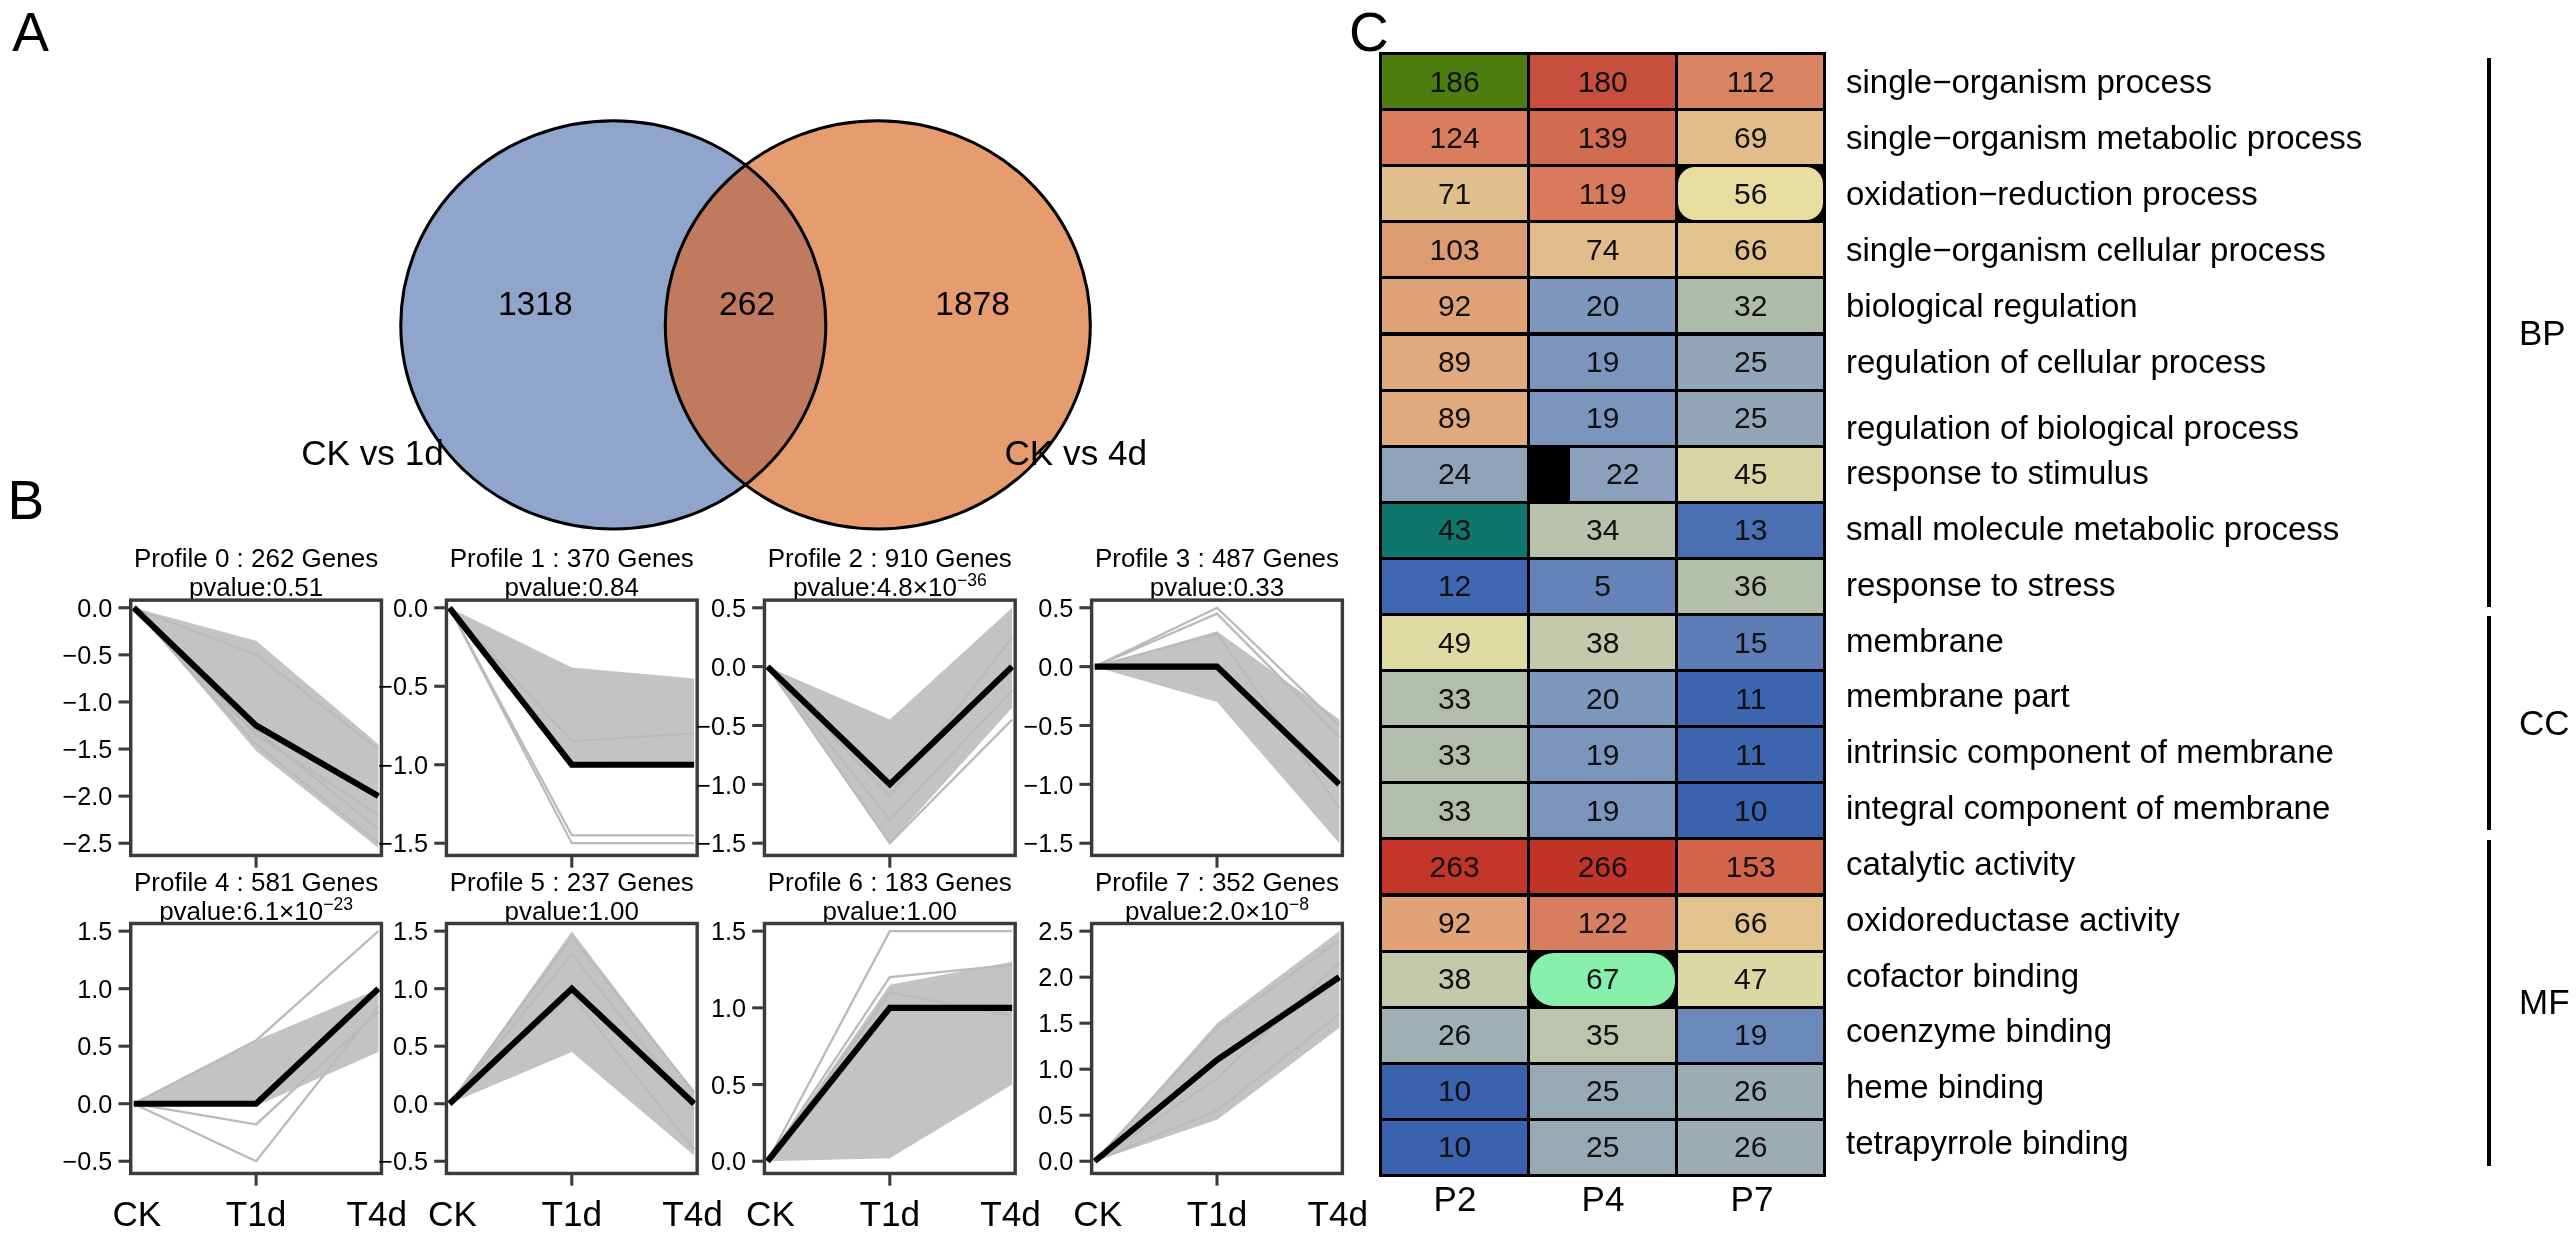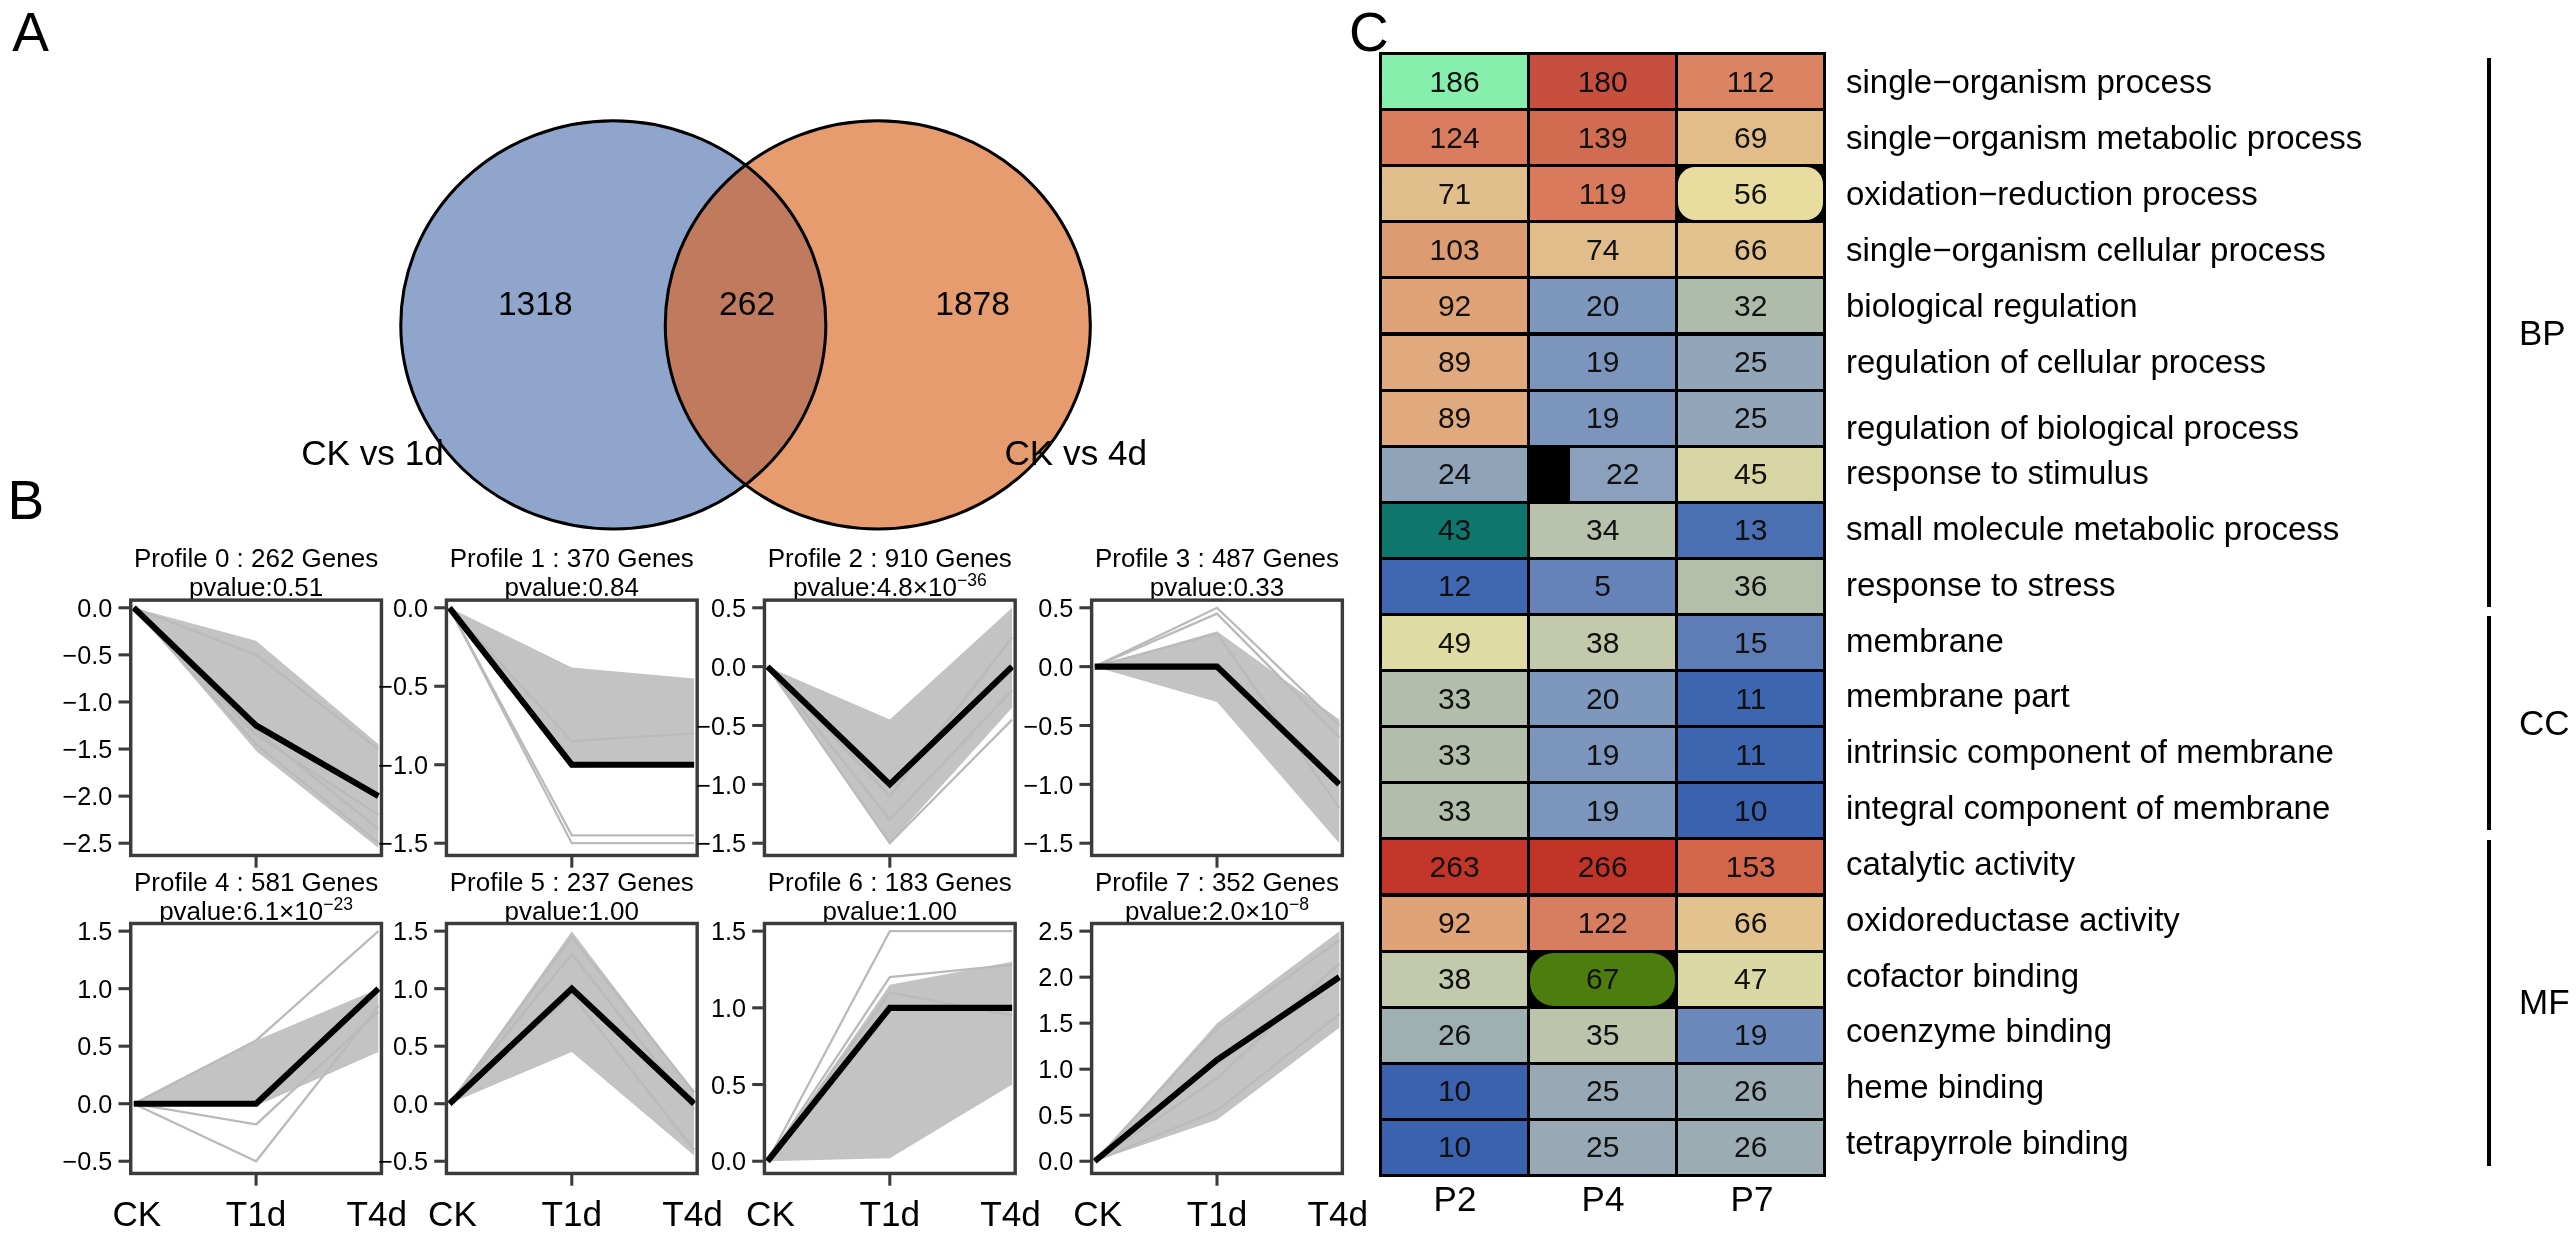--- a/index.html
+++ b/index.html
@@ -285,21 +285,21 @@
         <text x="1404" y="1531" font-size="33" text-anchor="end" fill="#333">0.0</text>
         <line x1="1592" y1="1535" x2="1592" y2="1551" stroke="#3B3B3B" stroke-width="4"></line>
         <text x="1436" y="1604" font-size="46" text-anchor="middle">CK</text>
         <text x="1592" y="1604" font-size="46" text-anchor="middle">T1d</text>
         <text x="1750" y="1604" font-size="46" text-anchor="middle">T4d</text>
       </g>
     </svg>
 
   <div id="panelC">
     <div class="hm" id="hm-grid">
-        <div class="hm-cell" style="background: #86efac;">186</div>
+        <div class="hm-cell" style="background: #4d7c0f;">186</div>
         <div class="hm-cell" style="background: rgb(199, 79, 61);">180</div>
         <div class="hm-cell" style="background: rgb(219, 132, 100);">112</div>
         <div class="hm-cell" style="background: rgb(217, 125, 94);">124</div>
         <div class="hm-cell" style="background: rgb(209, 108, 80);">139</div>
         <div class="hm-cell" style="background: rgb(226, 189, 137);">69</div>
         <div class="hm-cell" style="background: rgb(224, 191, 140);">71</div>
         <div class="hm-cell" style="background: rgb(216, 122, 91);">119</div>
         <div class="hm-cell" style="background: rgb(232, 220, 158); border-radius: 17px;">56</div>
         <div class="hm-cell" style="background: rgb(221, 155, 113);">103</div>
         <div class="hm-cell" style="background: rgb(224, 189, 138);">74</div>
@@ -334,21 +334,21 @@
         <div class="hm-cell" style="background: rgb(178, 190, 171);">33</div>
         <div class="hm-cell" style="background: rgb(124, 149, 189);">19</div>
         <div class="hm-cell" style="background: rgb(58, 98, 175);">10</div>
         <div class="hm-cell" style="background: rgb(195, 53, 41);">263</div>
         <div class="hm-cell" style="background: rgb(194, 52, 40);">266</div>
         <div class="hm-cell" style="background: rgb(211, 101, 74);">153</div>
         <div class="hm-cell" style="background: rgb(224, 163, 119);">92</div>
         <div class="hm-cell" style="background: rgb(216, 126, 96);">122</div>
         <div class="hm-cell" style="background: rgb(226, 195, 142);">66</div>
         <div class="hm-cell" style="background: rgb(195, 202, 171);">38</div>
-        <div class="hm-cell" style="background: #4d7c0f; border-radius: 24px;">67</div>
+        <div class="hm-cell" style="background: #86efac; border-radius: 24px;">67</div>
         <div class="hm-cell" style="background: rgb(218, 216, 163);">47</div>
         <div class="hm-cell" style="background: rgb(159, 176, 178);">26</div>
         <div class="hm-cell" style="background: rgb(188, 197, 172);">35</div>
         <div class="hm-cell" style="background: rgb(108, 137, 187);">19</div>
         <div class="hm-cell" style="background: rgb(58, 98, 175);">10</div>
         <div class="hm-cell" style="background: rgb(151, 169, 180);">25</div>
         <div class="hm-cell" style="background: rgb(155, 172, 178);">26</div>
         <div class="hm-cell" style="background: rgb(58, 98, 175);">10</div>
         <div class="hm-cell" style="background: rgb(151, 169, 180);">25</div>
         <div class="hm-cell" style="background: rgb(155, 172, 178);">26</div>

